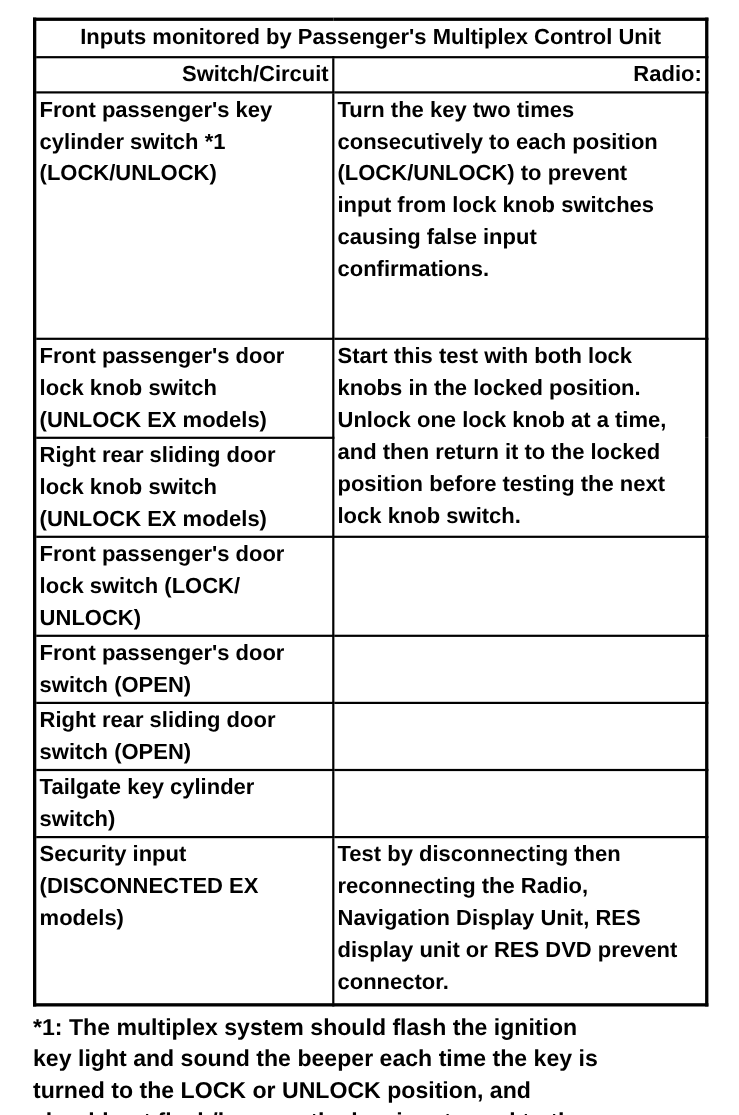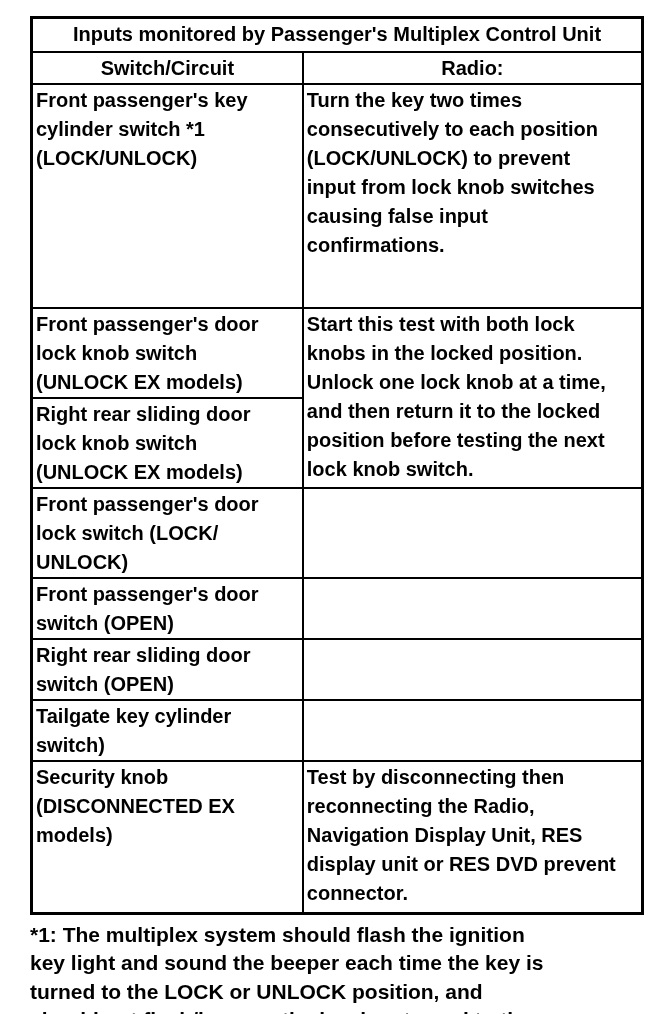--- a/index.html
+++ b/index.html
@@ -38,21 +38,21 @@
   .col-note   { width: 338px; }
   .title-cell {
     text-align: center;
     font-size: 20px;
     line-height: 30px;
     height: 31px;
     white-space: nowrap;
     padding: 1px 2px;
   }
   .header-cell {
-    text-align: center;
+    text-align: right;
     font-size: 21px;
     height: 29px;
     white-space: nowrap;
   }
   tr.h180 { height: 224px; }
   tr.h90  { height: 90px; }
   tr.h60  { height: 60px; }
   tr.h150 { height: 152px; }
   .footnote {
     width: 630px;
@@ -130,21 +130,21 @@
         <td></td>
       </tr>
 
       <tr class="h60">
         <td>Tailgate key cylinder
 switch)</td>
         <td></td>
       </tr>
 
       <tr class="h150">
-        <td>Security knob
+        <td>Security input
 (DISCONNECTED EX
 models)</td>
         <td>Test by disconnecting then
 reconnecting the Radio,
 Navigation Display Unit, RES
 display unit or RES DVD prevent
 connector.</td>
       </tr>
     </tbody>
   </table>

